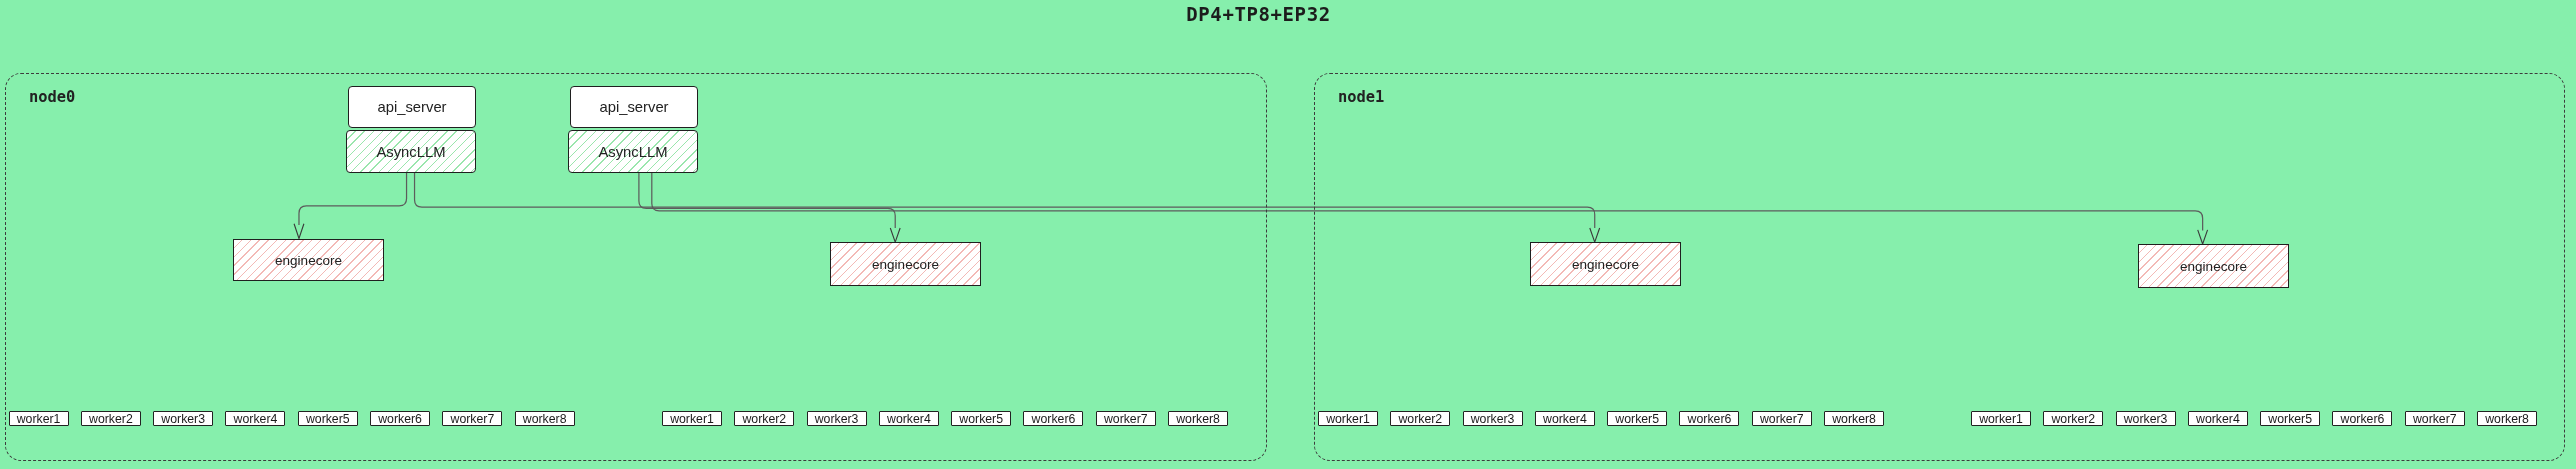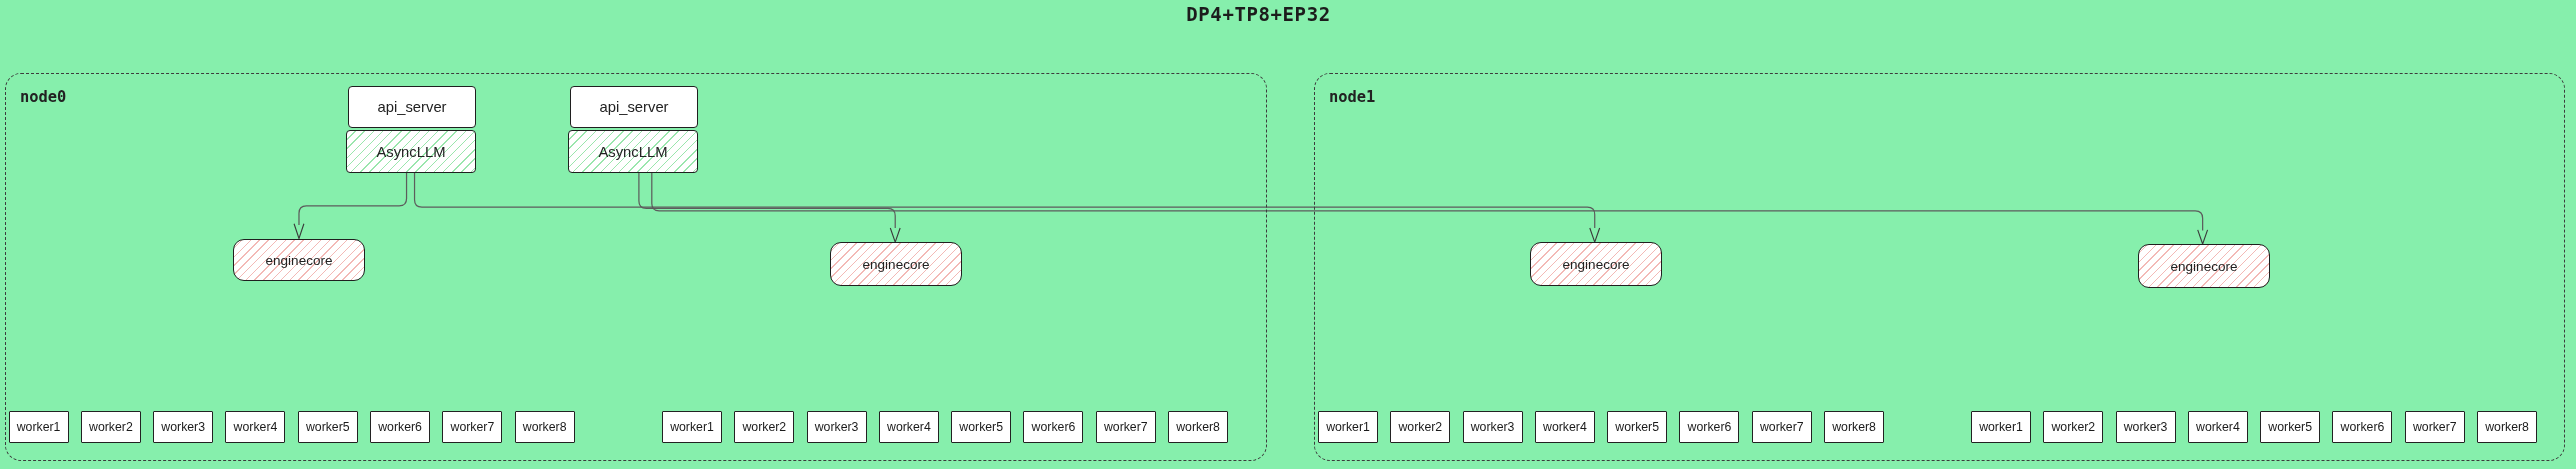--- a/index.html
+++ b/index.html
@@ -13,40 +13,40 @@
     letter-spacing:0.6px;color:#1c1c1c;
   }
   .edges{position:absolute;left:0;top:0;width:2576px;height:469px;pointer-events:none;}
   .edges path,.edges polyline{fill:none;stroke:#5c5c5c;stroke-width:2;}
   .edges polyline.head{stroke:#3a3a3a;stroke-width:1.8;}
   .node{
     position:absolute;top:73px;height:388px;border:1.5px dashed #3c3c3c;
     border-radius:16px;box-sizing:border-box;background:transparent;
   }
   .node-label{
-    position:absolute;left:14px;top:13.5px;
+    position:absolute;left:23px;top:13.5px;
     font-family:"DejaVu Sans Mono",monospace;font-size:15.4px;font-weight:600;color:#222;
   }
   .box{
     position:absolute;display:flex;align-items:center;justify-content:center;
     background:#ffffff;border:1.5px solid #1f1f1f;box-sizing:border-box;
     font-size:14.8px;color:#222;
   }
   .srv{border-radius:4px;width:128px;height:42px;}
   .allm{
     border-radius:4px;width:130px;height:43px;
     background:repeating-linear-gradient(135deg,#ffffff 0px,#ffffff 5.5px,#9ae6ad 5.5px,#9ae6ad 6.5px);
   }
   .ec{
-    border-radius:11px;width:132px;height:44px;font-size:13.5px;font-weight:500;
+    border-radius:0;width:151px;height:44px;font-size:13.5px;font-weight:500;
     background:repeating-linear-gradient(135deg,#ffffff 0px,#ffffff 5.2px,#f3b9b6 5.2px,#f3b9b6 6.2px);
   }
   .wrow{position:absolute;top:411px;display:flex;gap:12.3px;}
   .worker{
-    width:60px;height:32px;flex:0 0 auto;display:flex;align-items:center;justify-content:center;
+    width:60px;height:15px;flex:0 0 auto;display:flex;align-items:center;justify-content:center;
     background:#ffffff;border:1.2px solid #222222;border-radius:1px;box-sizing:border-box;
     font-size:12.3px;color:#1b1b1b;white-space:nowrap;
   }
 </style>
 </head>
 <body>
 
 <div class="canvas">
 
   <div class="title">DP4+TP8+EP32</div>

